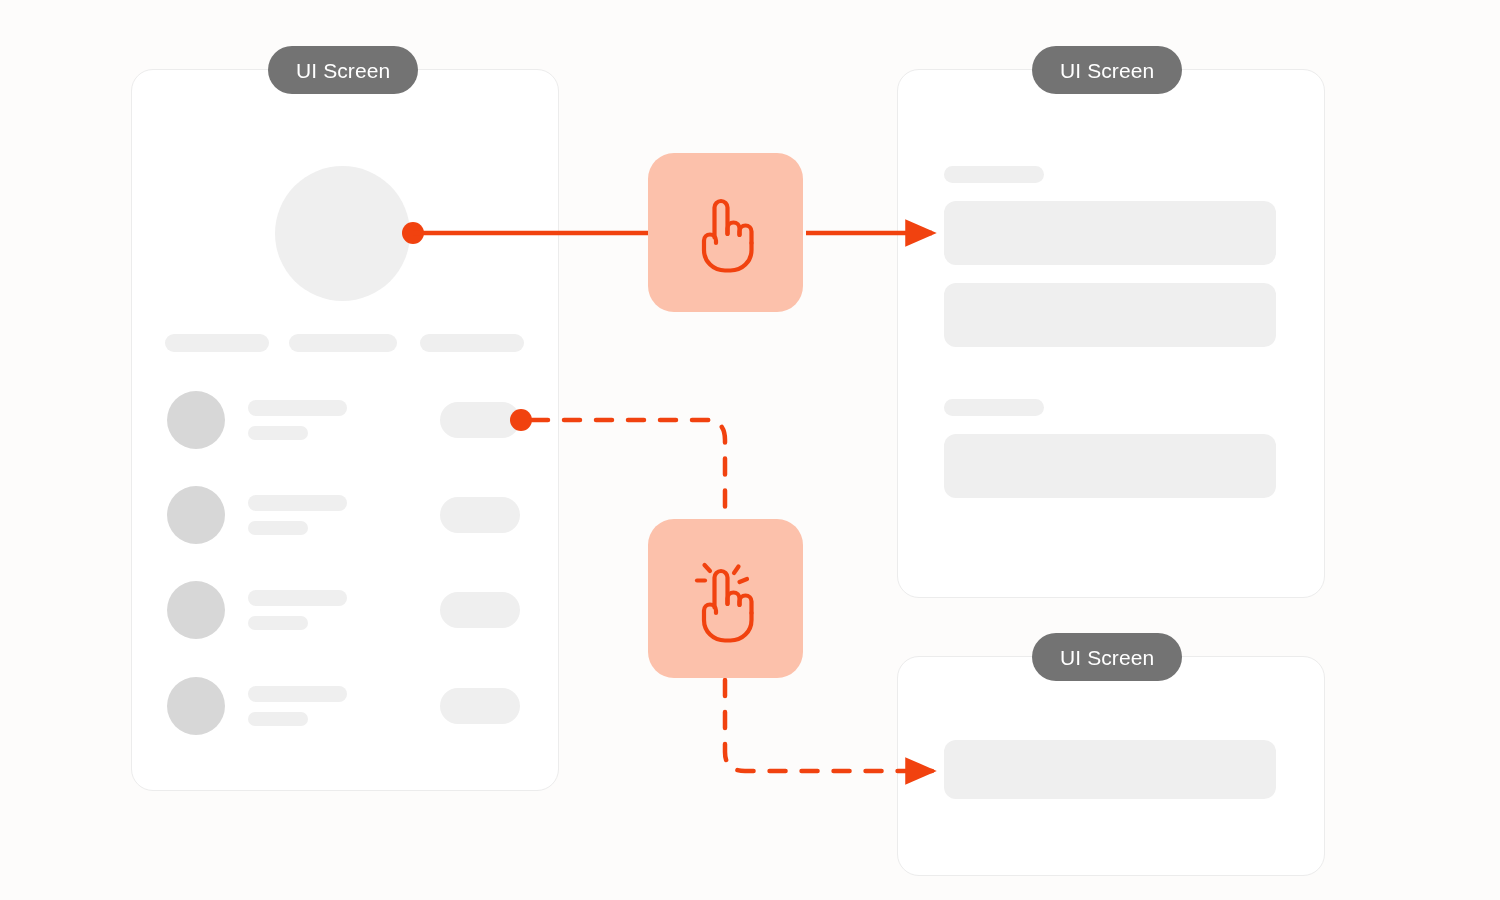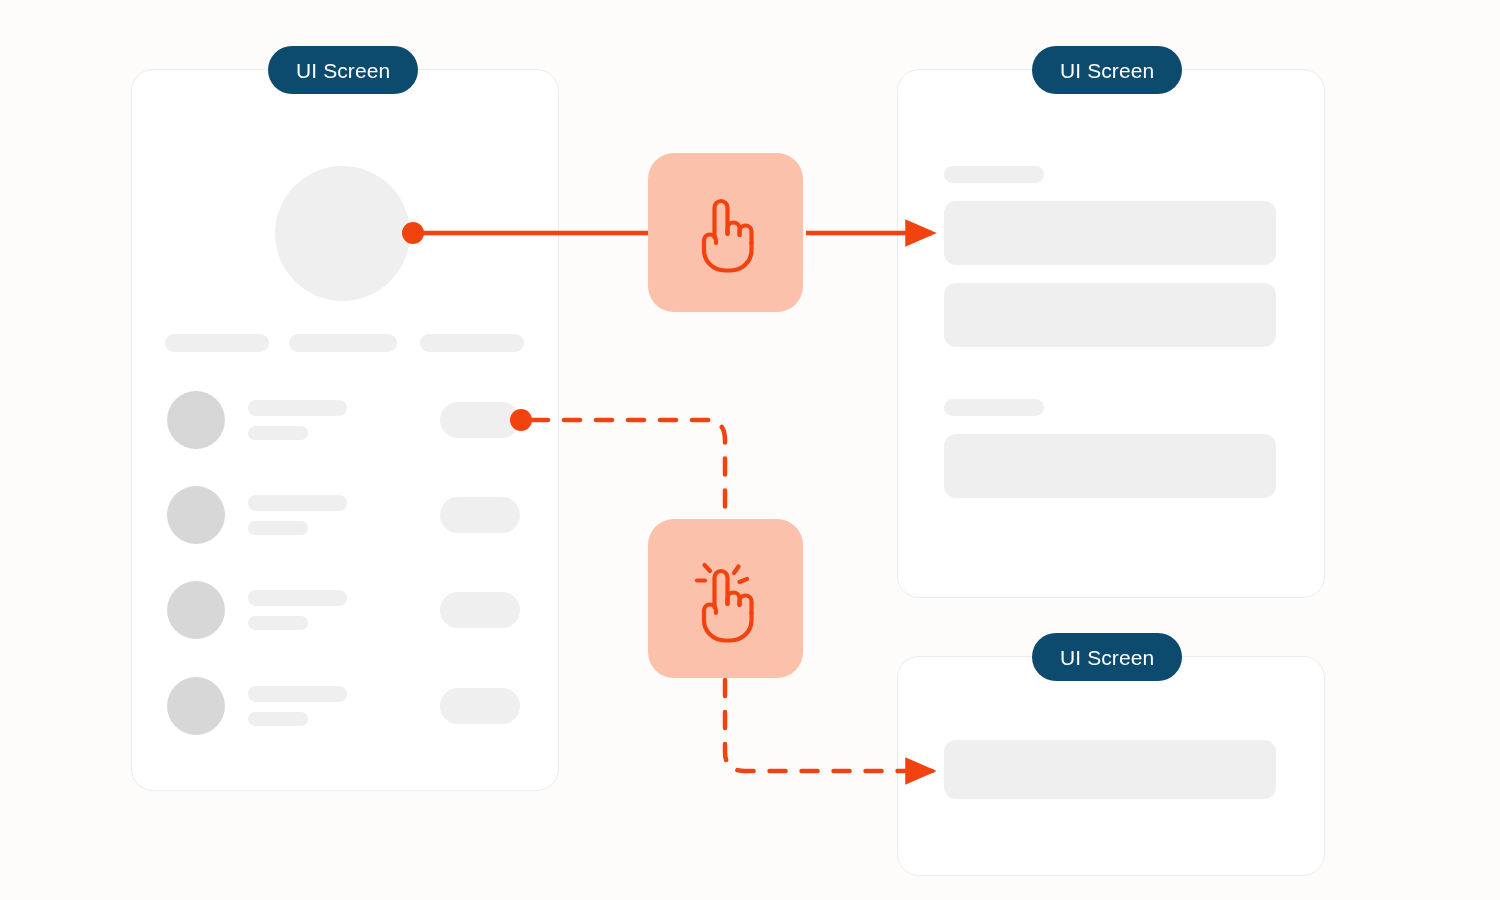--- a/index.html
+++ b/index.html
@@ -28,21 +28,21 @@
     border-radius: 22px;
     box-sizing: border-box;
   }
   #card-left   { left: 131px; top: 69px;  width: 428px; height: 722px; }
   #card-right  { left: 897px; top: 69px;  width: 428px; height: 529px; }
   #card-bottom { left: 897px; top: 656px; width: 428px; height: 220px; }
 
   
   .pill {
     position: absolute;
-    background: #0c4a6e;
+    background: #737373;
     color: #FFFFFF;
     border-radius: 999px;
     font-size: 21px;
     line-height: 1;
     display: flex;
     align-items: center;
     justify-content: center;
     height: 48px;
     padding: 0 28px;
     white-space: nowrap;

